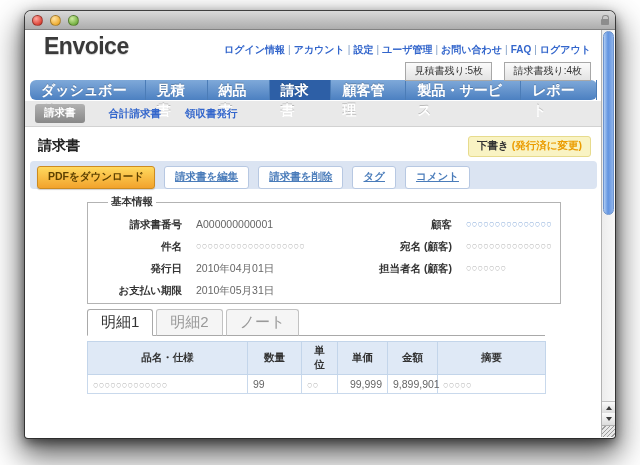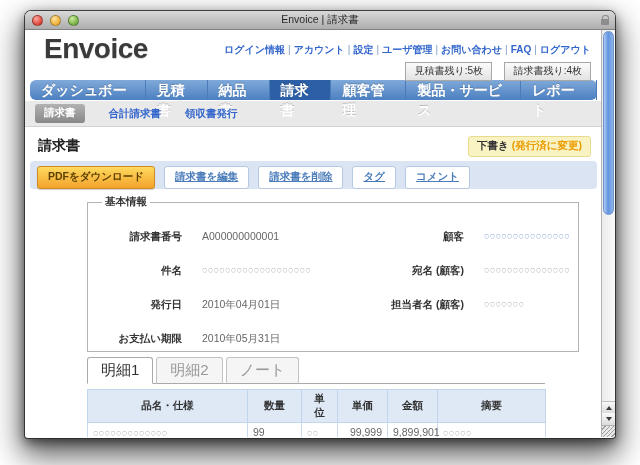--- a/index.html
+++ b/index.html
@@ -36,21 +36,21 @@
   .sbtn.up { bottom:24px; border-top:1px solid #c0c0c0; }
   .sbtn.down { bottom:12px; }
   .arrow { width:0; height:0; border-left:3.5px solid transparent; border-right:3.5px solid transparent; }
   .arrow.up { border-bottom:4.5px solid #3c3c3c; }
   .arrow.down { border-top:4.5px solid #3c3c3c; }
   .grip { position:absolute; bottom:0; left:0; width:14px; height:12px;
     background:repeating-linear-gradient(135deg,#e8e8e8 0 2px,#9e9e9e 2px 3px); border-top:1px solid #b0b0b0; }
 
   
   .appheader { position:relative; height:48px; }
-  .logo { position:absolute; left:19px; top:3px; font-size:28px; font-weight:bold; color:#3a3a3a; letter-spacing:-.5px; text-shadow:0 1px 1px rgba(0,0,0,.18); }
+  .logo { position:absolute; left:19px; top:3px; font-size:23px; font-weight:bold; color:#3a3a3a; letter-spacing:-.5px; text-shadow:0 1px 1px rgba(0,0,0,.18); }
   .hlinks { position:absolute; right:10px; top:13px; font-size:10px; font-weight:bold; color:#36c; white-space:nowrap; }
   .hlinks .lnk { color:#36c; cursor:pointer; }
   .hlinks .sep { color:#7d9cc4; font-weight:normal; margin:0 3px; }
   .hbadges { position:absolute; right:10px; top:30px; }
   .qbadge { display:inline-block; margin-left:8px; padding:1px 8px 2px; font-size:10px; color:#333;
     background:linear-gradient(#fbfbfb,#e3e3e3); border:1px solid #a7a7a7; }
 
   
   .navbar { margin:2px 4px 0 5px; height:20px; display:flex; border-radius:6px;
     background:linear-gradient(#7fa9d9,#4c80c1); font-size:14px; font-weight:bold; color:#fff; }
@@ -70,22 +70,22 @@
   .status .act { font-weight:bold; color:#eb9c00; margin-left:3px; cursor:pointer; }
 
   
   .toolbar { margin:5px 4px 0 5px; height:28px; background:#dbe4f2; border-radius:4px; display:flex; align-items:flex-end; padding:0 7px; }
   .btn { font-size:10.5px; font-weight:bold; border-radius:3px; padding:3px 10px 4px; cursor:pointer; white-space:nowrap; }
   .btn.primary { background:linear-gradient(#ffd95e,#f2a32c); border:1px solid #cd8b20; color:#5d4100; box-shadow:0 1px 1px rgba(0,0,0,.18); }
   .btn.sec { background:#fff; border:1px solid #b7c8e2; color:#4a7cba; margin-left:9px;text-decoration:underline; }
 
   
   fieldset { margin:6px 0 0 62px; width:458px; border:1px solid #b3b3b3; padding:0 8px 6px; background:#fff; }
-  legend { font-size:10.5px; font-weight:bold; color:#333; padding:0 3px; margin-left:6px; }
-  .frow { display:grid; grid-template-columns:86px 140px 102px 1fr; column-gap:20px; margin-top:20px; line-height:14px; font-size:10.5px; white-space:nowrap; }
+  legend { font-size:10.5px; font-weight:bold; color:#333; padding:0 3px; margin-left:12px; }
+  .frow { display:grid; grid-template-columns:86px 140px 102px 1fr; column-gap:14px; margin-top:8px; line-height:14px; font-size:10.5px; white-space:nowrap; }
   .lab { text-align:right; font-weight:bold; color:#333; }
   .val { color:#666; overflow:visible; }
   .circ { color:#b6b6b6; font-size:9.5px; letter-spacing:0; }
   .circ.link { color:#8fb0dc; cursor:pointer; }
 
   
   .dtabs { margin:12px 0 0 62px; width:458px; display:flex; align-items:flex-end; border-bottom:1px solid #a9a9a9; height:20px; }
   .dtab { font-size:15px; padding:3px 13px 3px; border:1px solid #c2c2c2; border-radius:3px 3px 0 0; margin-right:3px;
     background:#f5f5f5; color:#999; margin-bottom:-1px; border-bottom:1px solid #a9a9a9; cursor:pointer; }
   .dtab.active { background:#fff; color:#333; border-color:#a9a9a9; border-bottom:1px solid #fff; }
@@ -98,21 +98,20 @@
   .items td .circ { font-size:9.5px; }
 </style>
 </head>
 <body>
 
 <div class="window">
   <div class="titlebar">
     <span class="tl close"></span>
     <span class="tl min"></span>
     <span class="tl max"></span>
-    <span class="wtitle">Envoice | 請求書</span>
     <span class="lock"></span>
   </div>
 
   <div class="winbody">
     <div class="viewport">
 
       <div class="appheader">
         <div class="logo">Envoice</div>
         <div class="hlinks">
           <span class="lnk">ログイン情報</span><span class="sep">|</span><span class="lnk">アカウント</span><span class="sep">|</span><span class="lnk">設定</span><span class="sep">|</span><span class="lnk">ユーザ管理</span><span class="sep">|</span><span class="lnk">お問い合わせ</span><span class="sep">|</span><span class="lnk">FAQ</span><span class="sep">|</span><span class="lnk">ログアウト</span>

